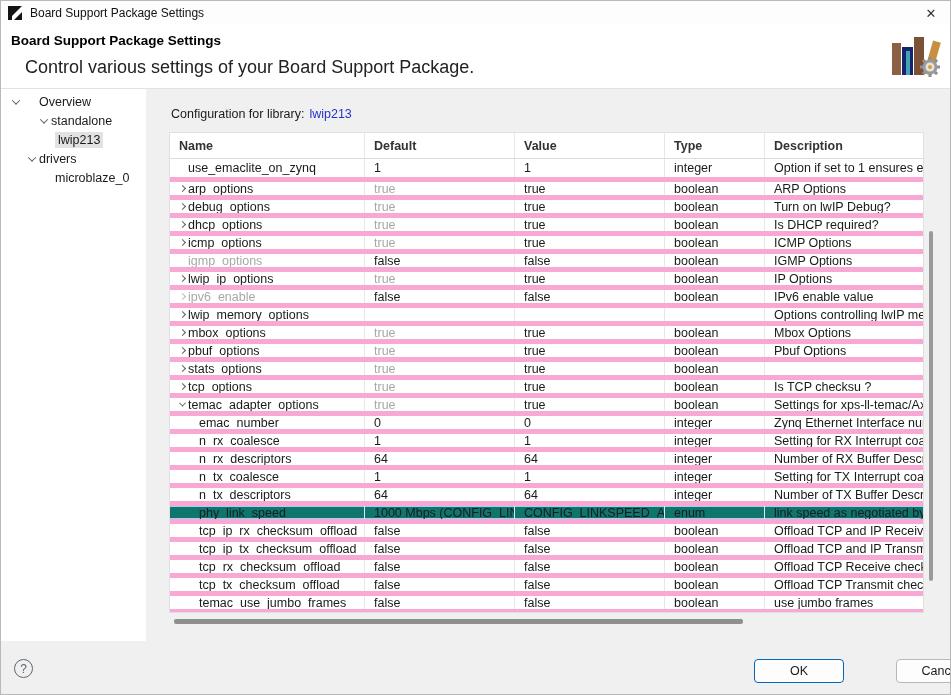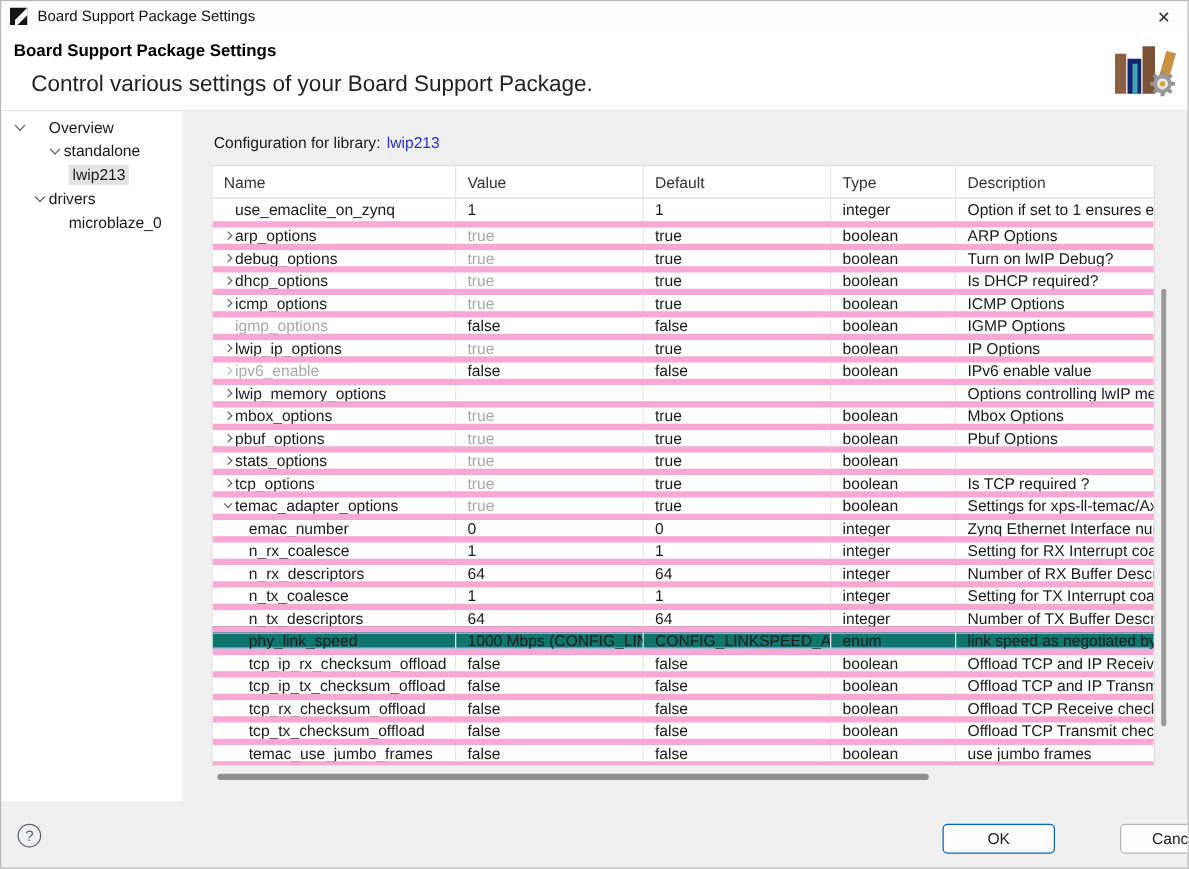--- a/index.html
+++ b/index.html
@@ -30,21 +30,21 @@
   .chev { width:6px; height:6px; border-right:1.4px solid #5f5f5f; border-bottom:1.4px solid #5f5f5f; display:inline-block; }
   .chev.expanded { transform:rotate(45deg) translate(-1px,-1px); }
   .chev.collapsed { transform:rotate(-45deg); }
 
   
   .config-line { position:absolute; left:170px; top:106px; }
   .config-link { color:#2433cc; cursor:pointer; margin-left:5px; }
 
   .table-wrap { position:absolute; left:168px; top:131px; width:755px; height:481px; background:#ffffff; border:1px solid #e0e0e0; overflow:hidden; }
   .thead { display:flex; height:26px; align-items:center; border-bottom:1px solid #dcdcdc; background:#ffffff; }
-  .thead .cell { color:#333; }
+  .thead .cell { color:#333;font-weight:bold; }
   .cell { height:100%; display:flex; align-items:center; padding-left:9px; overflow:hidden; white-space:nowrap; border-right:1px solid #e7e7e7; flex:none; }
   .c-name { width:195px; padding-left:0; }
   .thead .c-name { padding-left:9px; }
   .c-value { width:150px; }
   .c-default { width:150px; }
   .c-type { width:100px; }
   .c-desc { width:158px; border-right:none; }
   .trow { display:flex; height:18px; border-top:5px solid #f9a8d4; cursor:default; }
   .trow:first-child { border-top:none; }
   .trow .chev-slot { width:12px; display:flex; justify-content:center; align-items:center; flex:none; }
@@ -135,22 +135,22 @@
       </div>
     </div>
 
   <div class="config-line">
     <span>Configuration for library:</span><span class="config-link">lwip213</span>
   </div>
 
   <div class="table-wrap">
     <div class="thead">
       <div class="cell c-name">Name</div>
+      <div class="cell c-default">Default</div>
       <div class="cell c-value">Value</div>
-      <div class="cell c-default">Default</div>
       <div class="cell c-type">Type</div>
       <div class="cell c-desc">Description</div>
     </div>
     <div id="tbody">
         <div class="trow ind0">
           <div class="cell c-name">
             <span class="chev-slot"></span>
             <span class="nlabel">use_emaclite_on_zynq</span>
           </div>
           <div class="cell c-value">1</div>
@@ -290,21 +290,21 @@
         <div class="trow ind0">
           <div class="cell c-name">
             <span class="chev-slot">
               <span class="chev collapsed"></span>
             </span>
             <span class="nlabel">tcp_options</span>
           </div>
           <div class="cell c-value vgrey">true</div>
           <div class="cell c-default">true</div>
           <div class="cell c-type">boolean</div>
-          <div class="cell c-desc">Is TCP required ?</div>
+          <div class="cell c-desc">Is TCP checksu ?</div>
         </div>
         <div class="trow ind0">
           <div class="cell c-name">
             <span class="chev-slot">
               <span class="chev expanded"></span>
             </span>
             <span class="nlabel">temac_adapter_options</span>
           </div>
           <div class="cell c-value vgrey">true</div>
           <div class="cell c-default">true</div>

